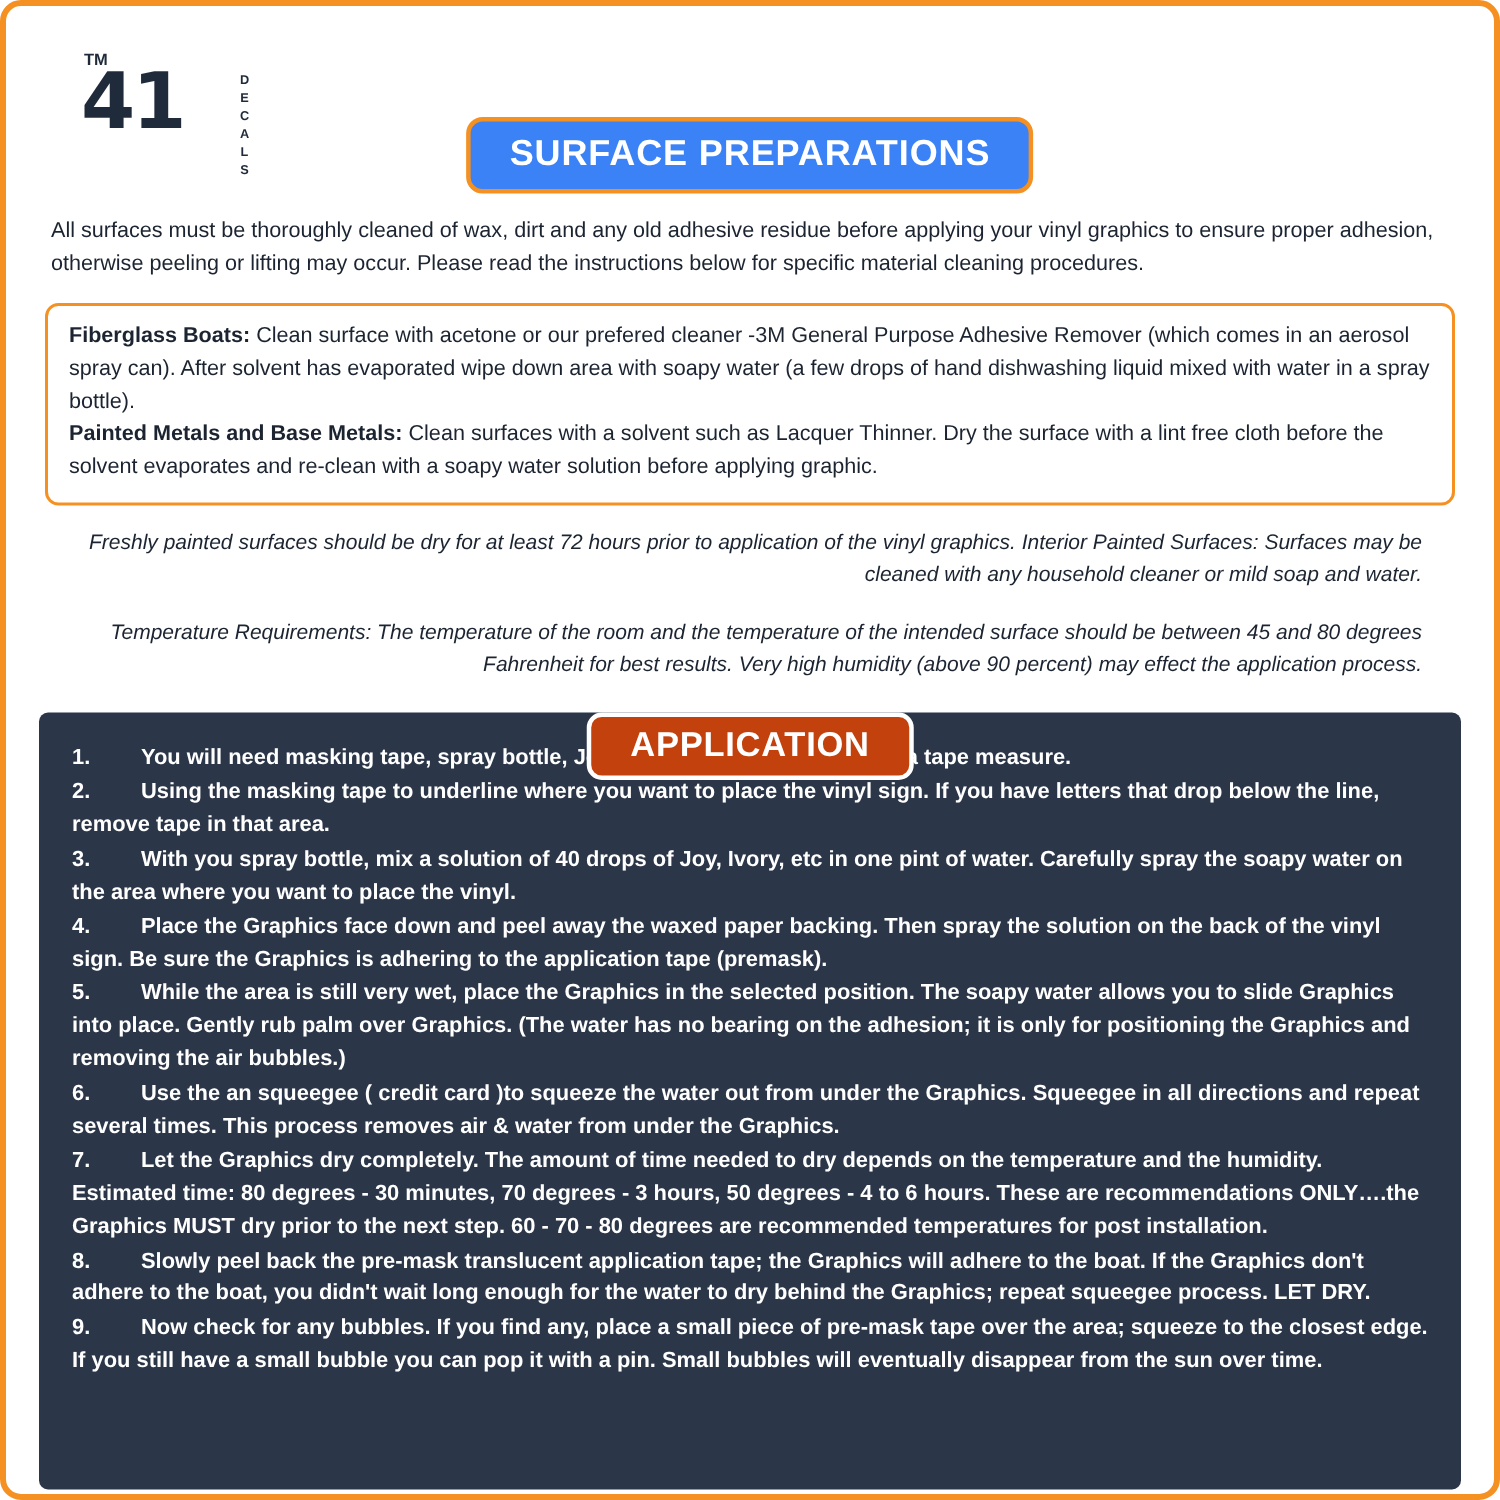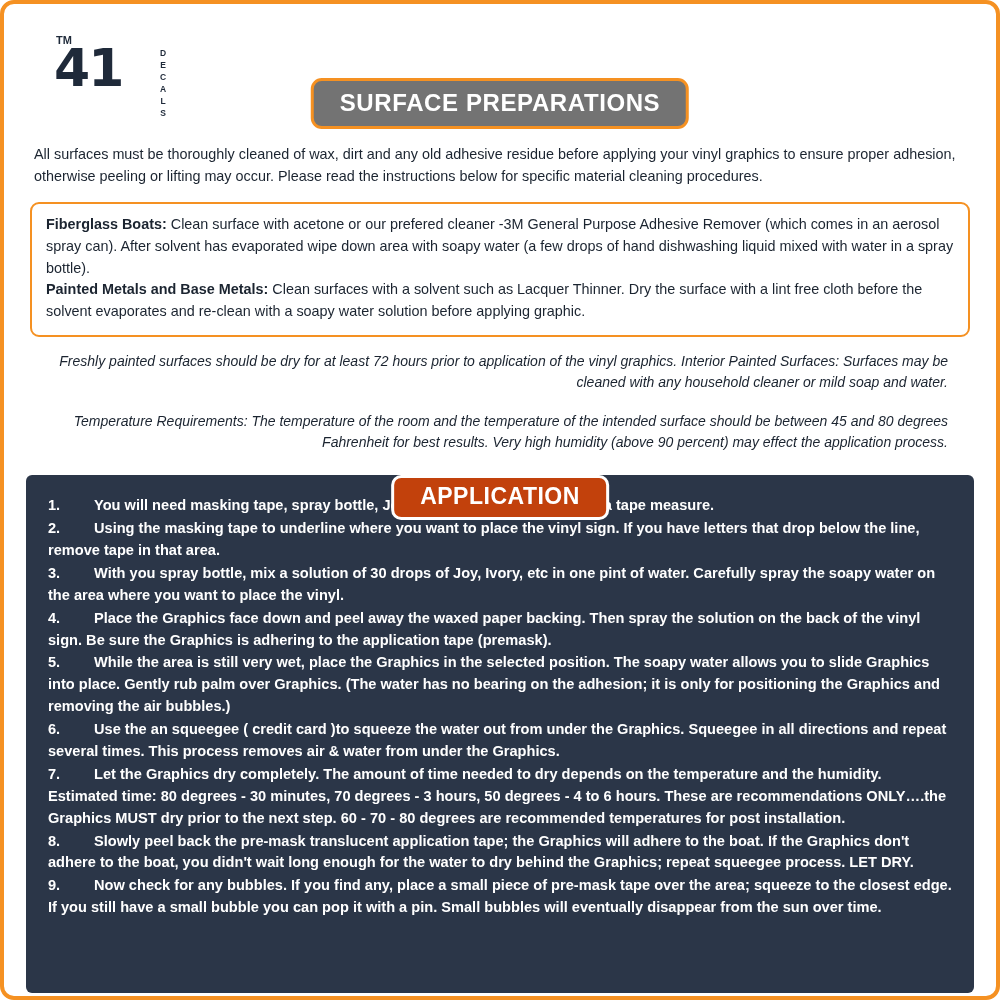--- a/index.html
+++ b/index.html
@@ -70,21 +70,21 @@
     writing-mode: vertical-rl;
     text-orientation: upright;
     line-height: 9px;
   }
 
   .title-pill {
     position: absolute;
     left: 50%;
     transform: translateX(-50%);
     top: 56px;
-    background: #737373;
+    background: #3b82f6;
     border: 3px solid #f59122;
     border-radius: 11px;
     color: #ffffff;
     font-size: 24px;
     font-weight: bold;
     letter-spacing: 0.6px;
     padding: 8px 26px 9px 26px;
     white-space: nowrap;
   }
 
@@ -186,21 +186,21 @@
     </div>
 
     <div class="note">Freshly painted surfaces should be dry for at least 72 hours prior to application of the vinyl graphics. Interior Painted Surfaces: Surfaces may be cleaned with any household cleaner or mild soap and water.</div>
     <div class="note second">Temperature Requirements: The temperature of the room and the temperature of the intended surface should be between 45 and 80 degrees Fahrenheit for best results. Very high humidity (above 90 percent) may effect the application process.</div>
 
     <div class="app-wrap">
       <div class="app-pill">APPLICATION</div>
       <div class="app-panel">
         <p class="step"><span class="num">1.</span><span>You will need masking tape, spray bottle, Joy or dish washing liquid, and a tape measure.</span></p>
         <p class="step"><span class="num">2.</span><span>Using the masking tape to underline where you want to place the vinyl sign. If you have letters that drop below the line, remove tape in that area.</span></p>
-        <p class="step"><span class="num">3.</span><span>With you spray bottle, mix a solution of 30 drops of Joy, Ivory, etc in one pint of water. Carefully spray the soapy water on the area where you want to place the vinyl.</span></p>
+        <p class="step"><span class="num">3.</span><span>With you spray bottle, mix a solution of 40 drops of Joy, Ivory, etc in one pint of water. Carefully spray the soapy water on the area where you want to place the vinyl.</span></p>
         <p class="step"><span class="num">4.</span><span>Place the Graphics face down and peel away the waxed paper backing. Then spray the solution on the back of the vinyl sign. Be sure the Graphics is adhering to the application tape (premask).</span></p>
         <p class="step"><span class="num">5.</span><span>While the area is still very wet, place the Graphics in the selected position. The soapy water allows you to slide Graphics into place. Gently rub palm over Graphics. (The water has no bearing on the adhesion; it is only for positioning the Graphics and removing the air bubbles.)</span></p>
         <p class="step"><span class="num">6.</span><span>Use the an squeegee ( credit card )to squeeze the water out from under the Graphics. Squeegee in all directions and repeat several times. This process removes air &amp; water from under the Graphics.</span></p>
         <p class="step"><span class="num">7.</span><span>Let the Graphics dry completely. The amount of time needed to dry depends on the temperature and the humidity. Estimated time: 80 degrees - 30 minutes, 70 degrees - 3 hours, 50 degrees - 4 to 6 hours. These are recommendations ONLY….the Graphics MUST dry prior to the next step. 60 - 70 - 80 degrees are recommended temperatures for post installation.</span></p>
         <p class="step"><span class="num">8.</span><span>Slowly peel back the pre-mask translucent application tape; the Graphics will adhere to the boat. If the Graphics don't adhere to the boat, you didn't wait long enough for the water to dry behind the Graphics; repeat squeegee process. LET DRY.</span></p>
         <p class="step"><span class="num">9.</span><span>Now check for any bubbles. If you find any, place a small piece of pre-mask tape over the area; squeeze to the closest edge. If you still have a small bubble you can pop it with a pin. Small bubbles will eventually disappear from the sun over time.</span></p>
       </div>
     </div>
 
   </div>

